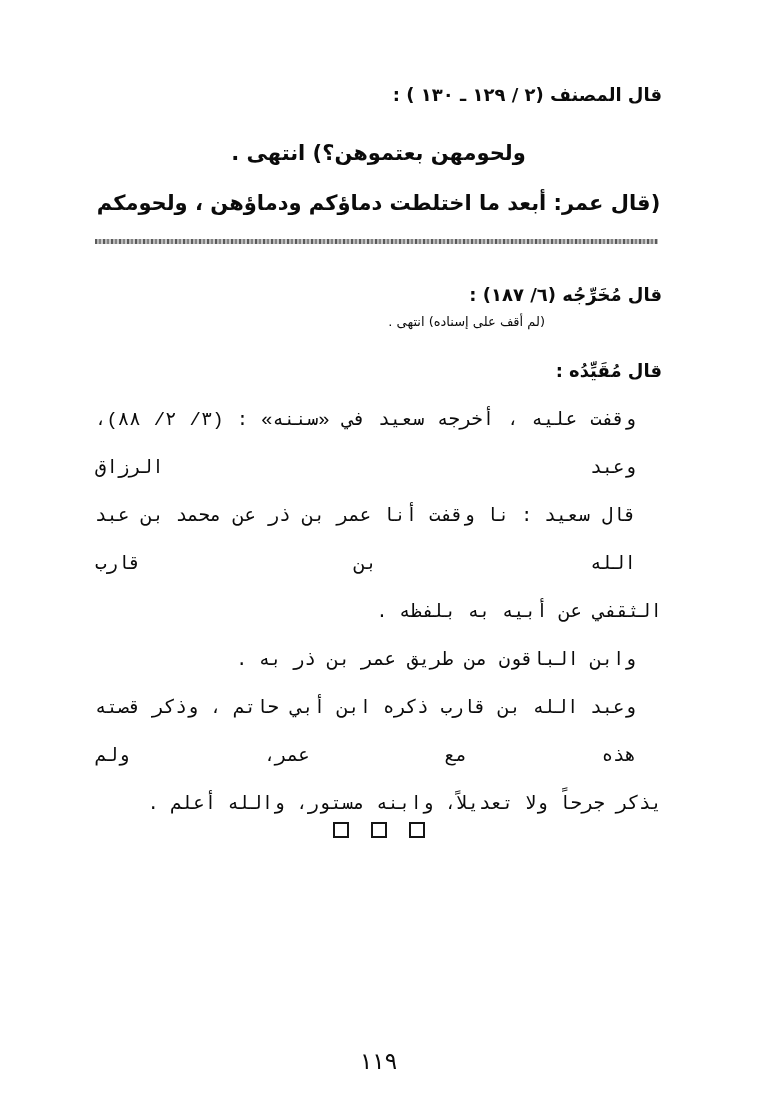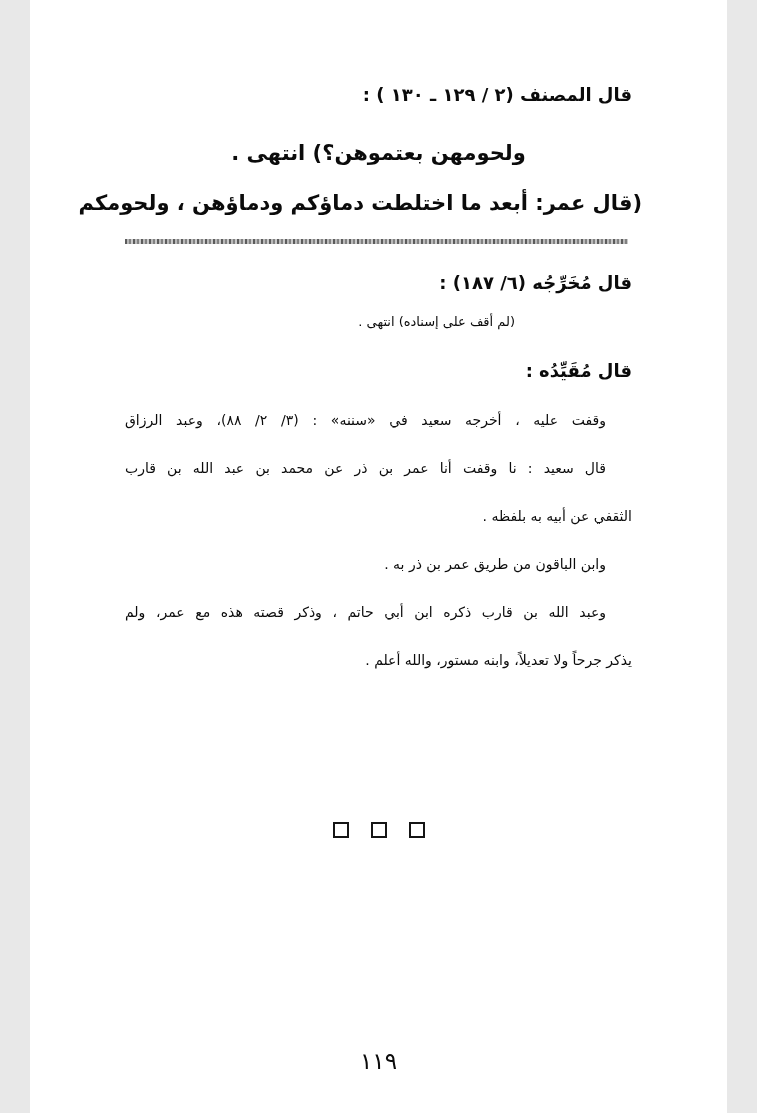--- a/index.html
+++ b/index.html
@@ -1,54 +1,53 @@
 <!DOCTYPE html>
 <html lang="ar" dir="rtl"><head>
 <meta charset="utf-8">
 <style>
   html,body { margin:0; padding:0; background:#e8e8e8; }
   .page {
     position:relative;
-    width:663px; height:1113px;
+    width:757px; height:1113px;
     margin:0 auto;
     background:#ffffff;
     color:#0b0b0b;
     font-family:"DejaVu Sans", sans-serif;
     direction:rtl;
     overflow:hidden;
-    padding-left:34px;
   }
   .hdr {
     position:absolute; right:95px;
     font-size:18px; font-weight:bold;
     white-space:nowrap;
     letter-spacing:0;
   }
   .hdr1 { top:84px; }
-  .hdr2 { top:272px; }
+  .hdr2 { top:284px; }
   .hdr3 { top:360px; }
   .quote {
     position:absolute; top:128px; left:85px; right:85px;
     text-align:center;
     font-size:21px; font-weight:bold;
     line-height:50px;
   }
   .quote .qline { white-space:nowrap; }
   .divider {
     position:absolute; top:239px; left:95px; right:99px; height:5px;
     background:repeating-linear-gradient(90deg,#3f3f3f 0 2px,#aeaeae 2px 4px,#6b6b6b 4px 6px,#c2c2c2 6px 8px);
     opacity:.85;
   }
   .mnote {
     position:absolute; top:314px; right:212px;
     font-size:13px; white-space:nowrap;
   }
   .bodytext {
     position:absolute; top:396px; left:95px; right:95px;
-    font-size:14px; line-height:48px;
+    font-size:19px; line-height:48px;font-family:Liberation Mono, monospace;
   }
   .bl { text-align:right; }
   .bl.full { text-align:justify; text-align-last:justify; }
   .bl.ind { padding-right:26px; }
   .bl.short { white-space:nowrap; }
   .squares {
     position:absolute; top:822px; left:0; right:0;
     display:flex; justify-content:center; gap:22px;
   }
   .sq {

